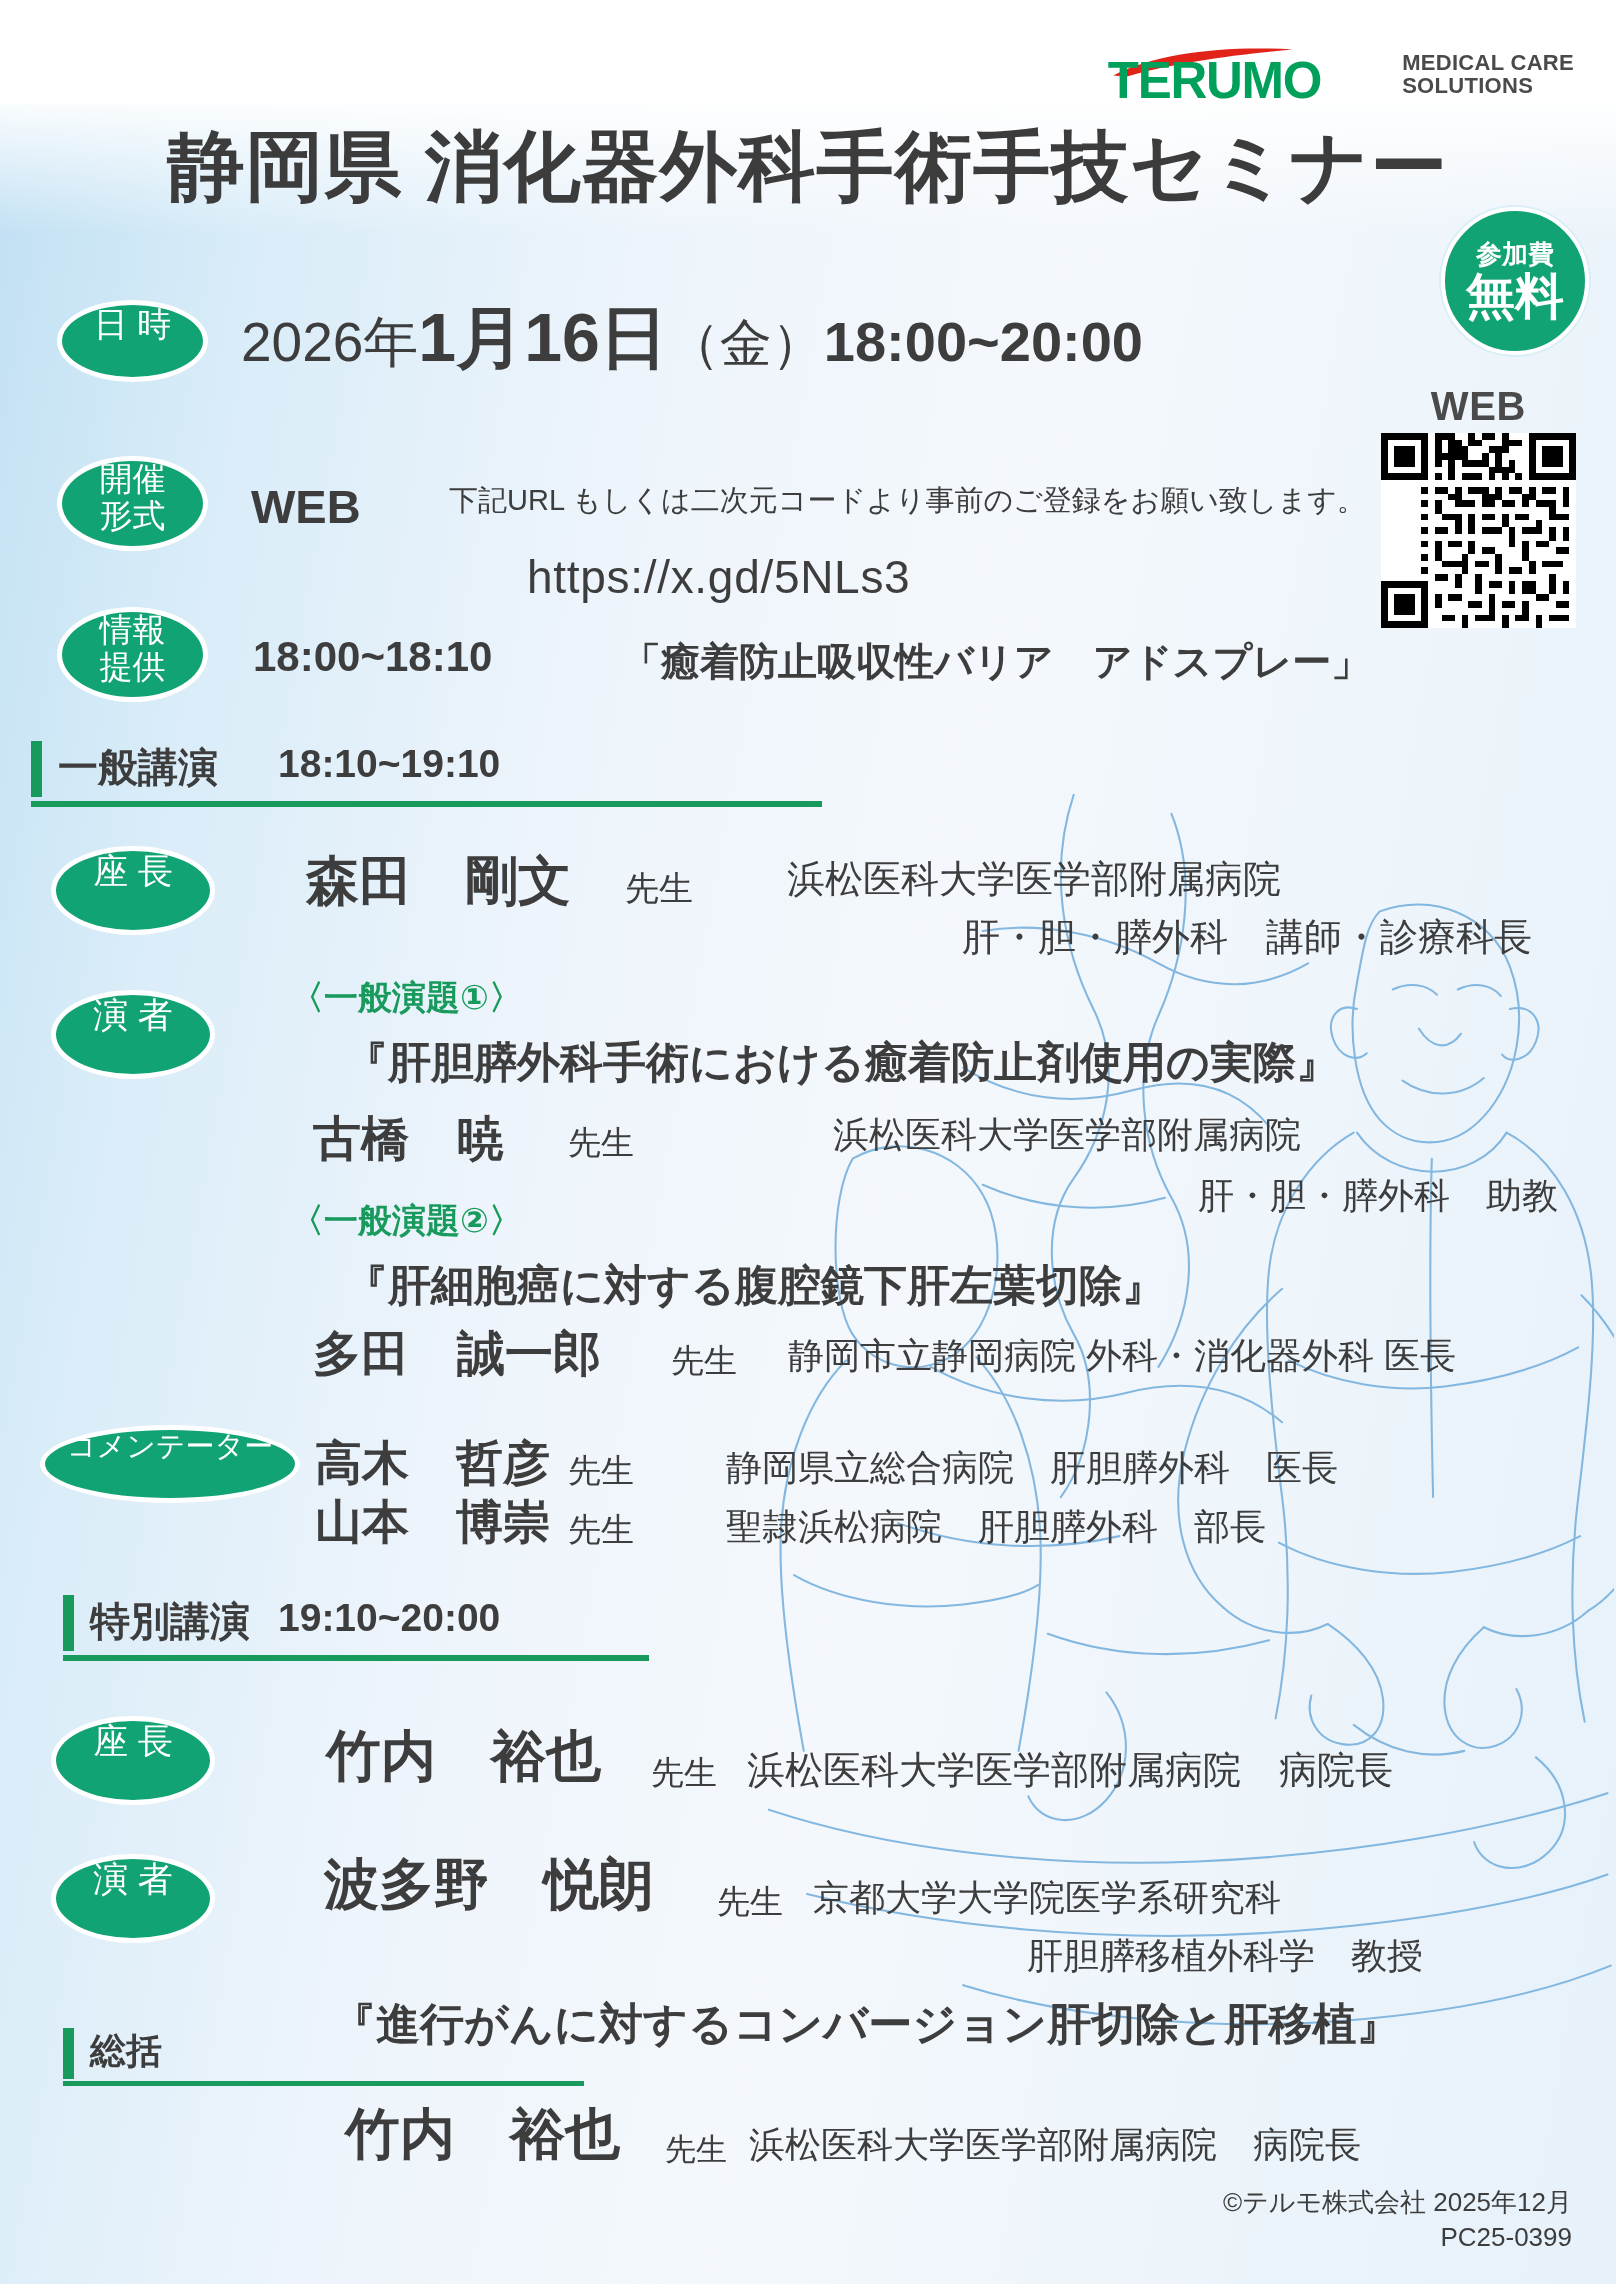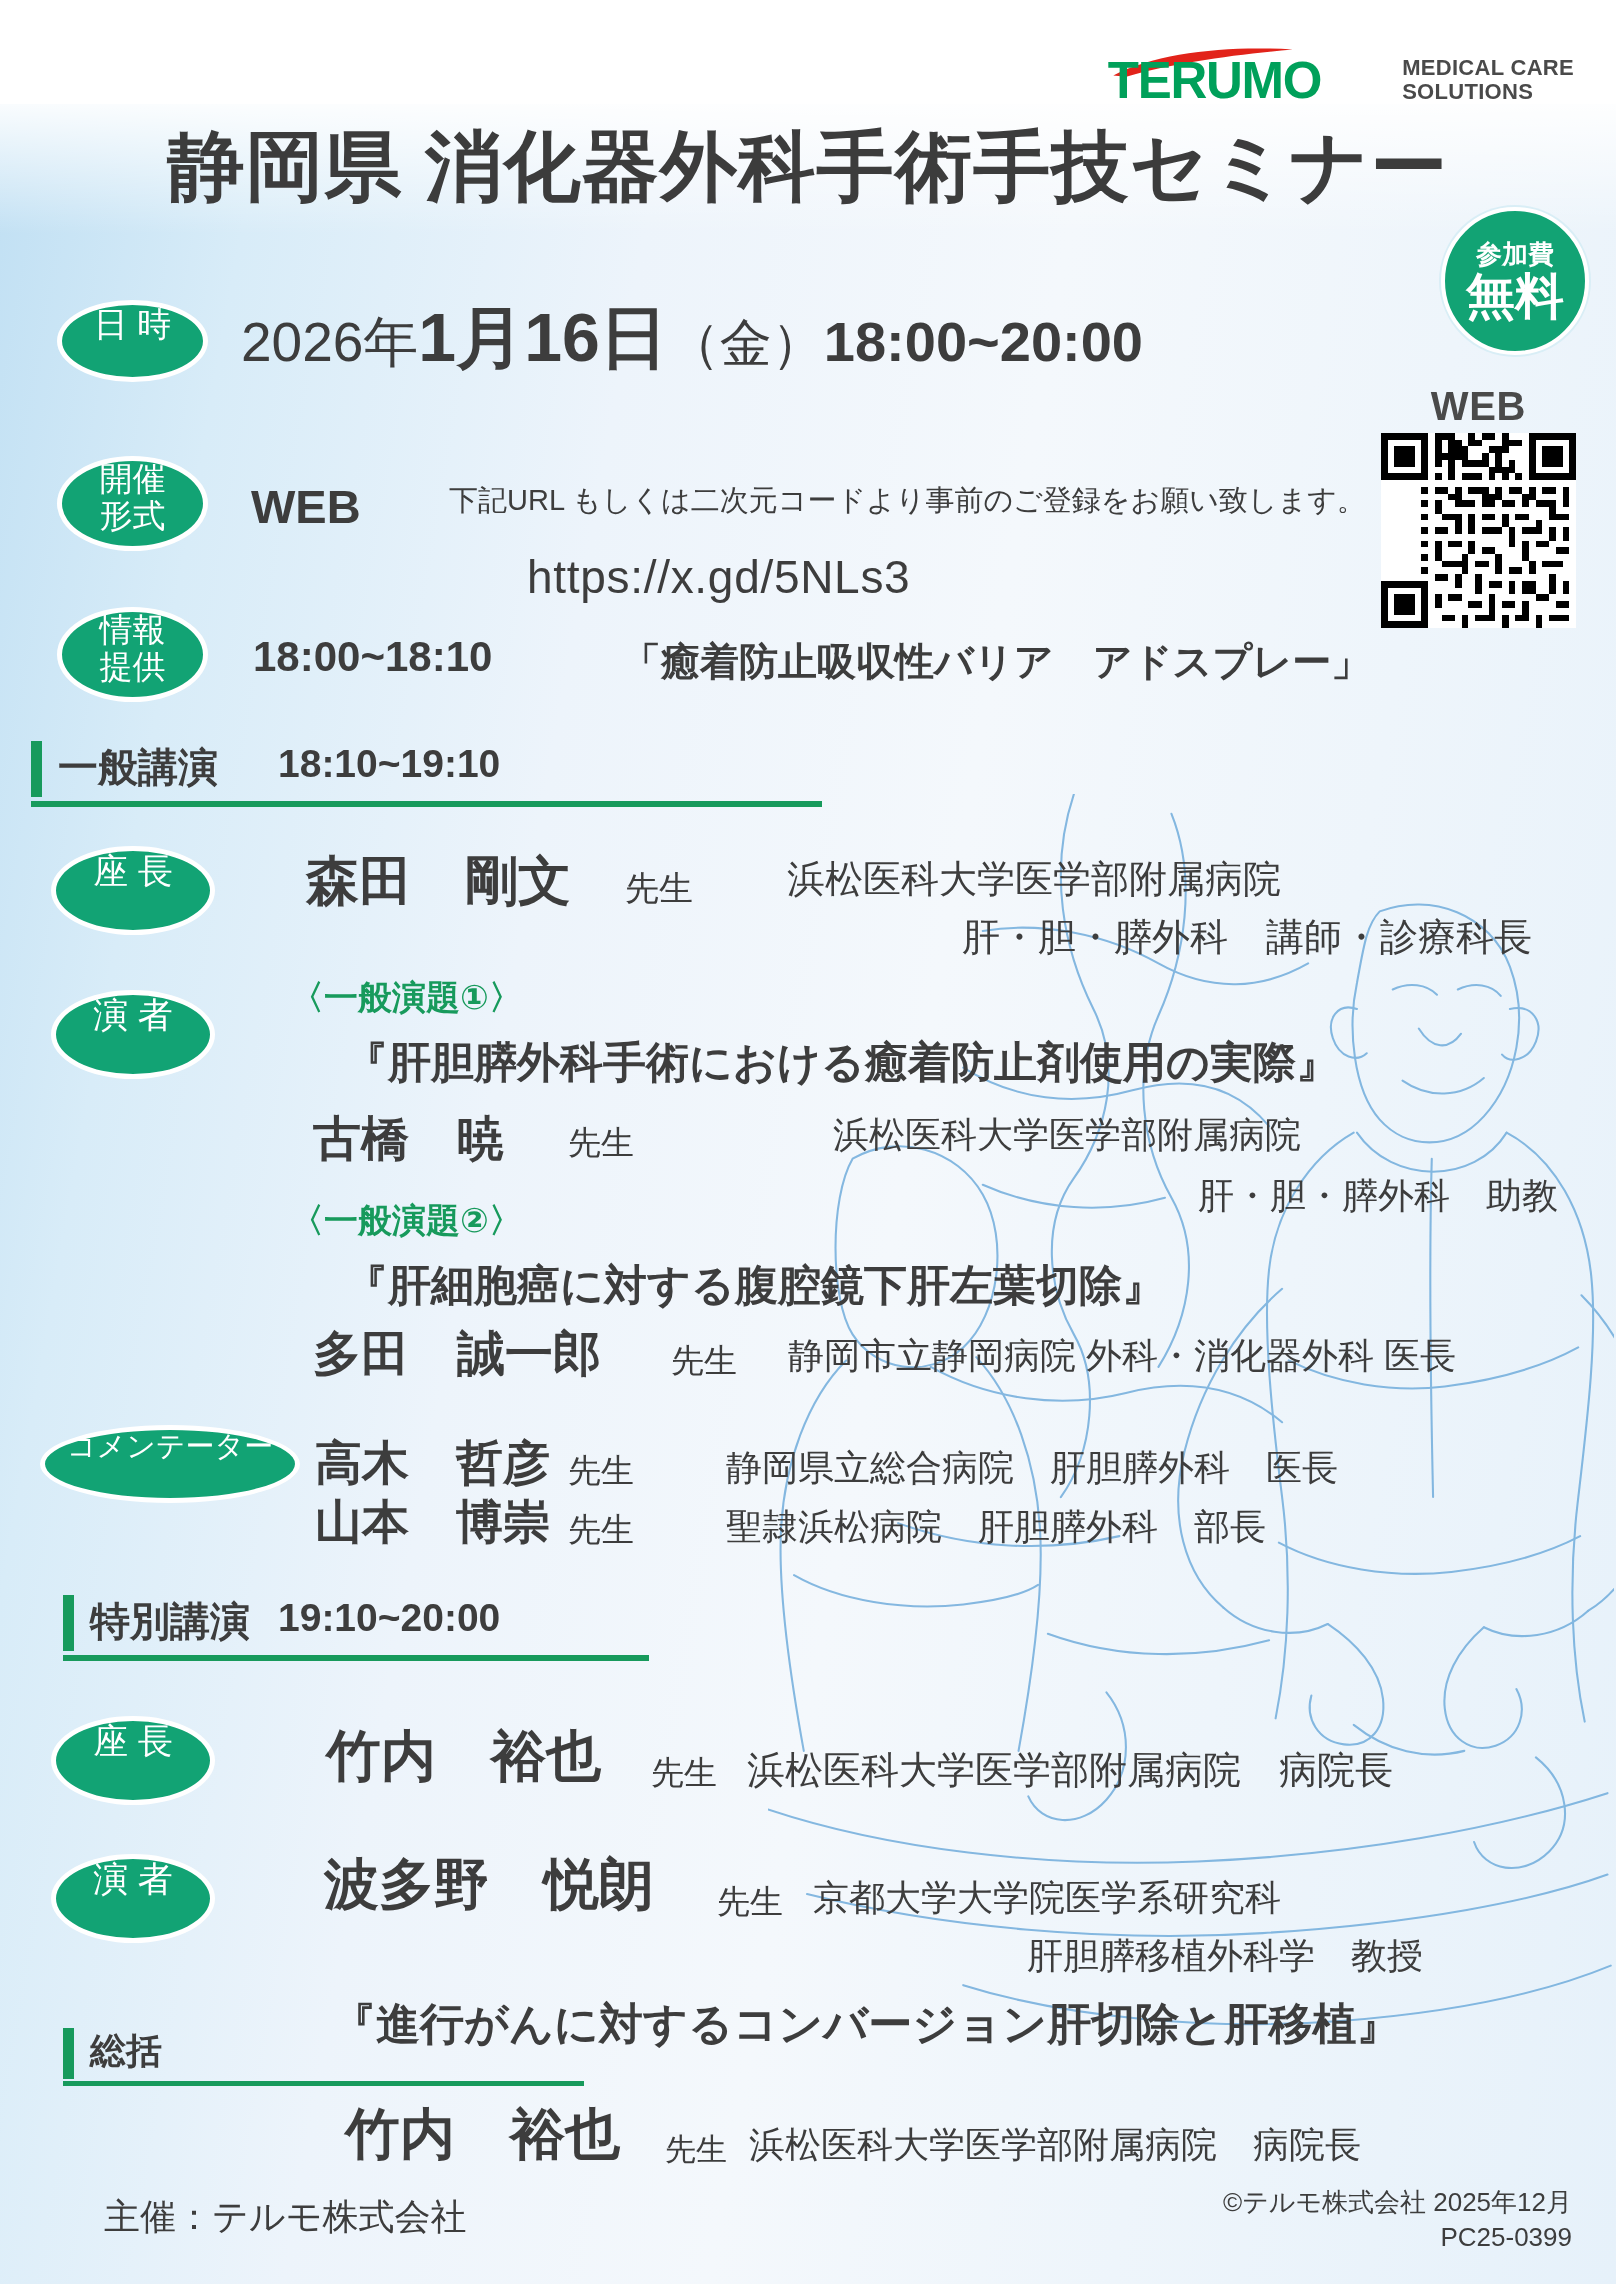--- a/index.html
+++ b/index.html
@@ -17,21 +17,21 @@
       linear-gradient(100deg,#bfdff3 0%,#d8ecf8 14%,#edf4fb 34%,#f4f8fc 55%,#eef5fb 75%,#e6f1fa 100%);
     overflow:hidden;
   }
   
   .topband{
     position:absolute;left:0;top:0;width:1616px;height:104px;background:#ffffff;
   }
   
   .lineart{position:absolute;left:768px;top:794px;width:846px;height:1276px;opacity:.95;pointer-events:none;}
   
-  .logo{position:absolute;right:42px;top:51px;display:flex;align-items:flex-end;gap:14.3px;}
+  .logo{position:absolute;right:42px;top:51px;display:flex;gap:14.3px;}
   .logo-mark{position:relative;width:280px;height:56px;}
   .logo-swoosh{position:absolute;left:3.9px;top:-2.6px;width:182px;height:29px;}
   .logo-word{
     position:absolute;left:0;bottom:-2.6px;
     font-size:51px;font-weight:bold;letter-spacing:-1.3px;color:#00a05a;
     font-family:"Liberation Sans",sans-serif;
   }
   .logo-sub{
     color:#4a4a4a;font-size:22px;font-weight:bold;line-height:1.06;
     letter-spacing:0.3px;padding-bottom:3.9px;
@@ -372,20 +372,19 @@
 
   <div class="sechead" style="left:63px;top:2028px;width:521px;">
     <div class="bar" style="height:51px;"></div>
     <div class="lbl" style="font-size:36px;">総括</div>
     <div class="ul" style="top:53px;width:521px;height:5.2px;"></div>
   </div>
   <div class="row dark big" style="left:345px;top:2098px;font-size:55px;white-space:nowrap;">竹内　裕也</div>
   <div class="row dark" style="left:665px;top:2129px;font-size:31px;">先生</div>
   <div class="row dark" style="left:749px;top:2121px;font-size:36px;white-space:nowrap;">浜松医科大学医学部附属病院　病院長</div>
 
-  <div class="footL">主催：テルモ株式会社</div>
   <div class="footR">
     <div class="nowrap">©テルモ株式会社 2025年12月</div>
     <div class="nowrap">PC25-0399</div>
   </div>
 
 </div>
 
 
 </body></html>

